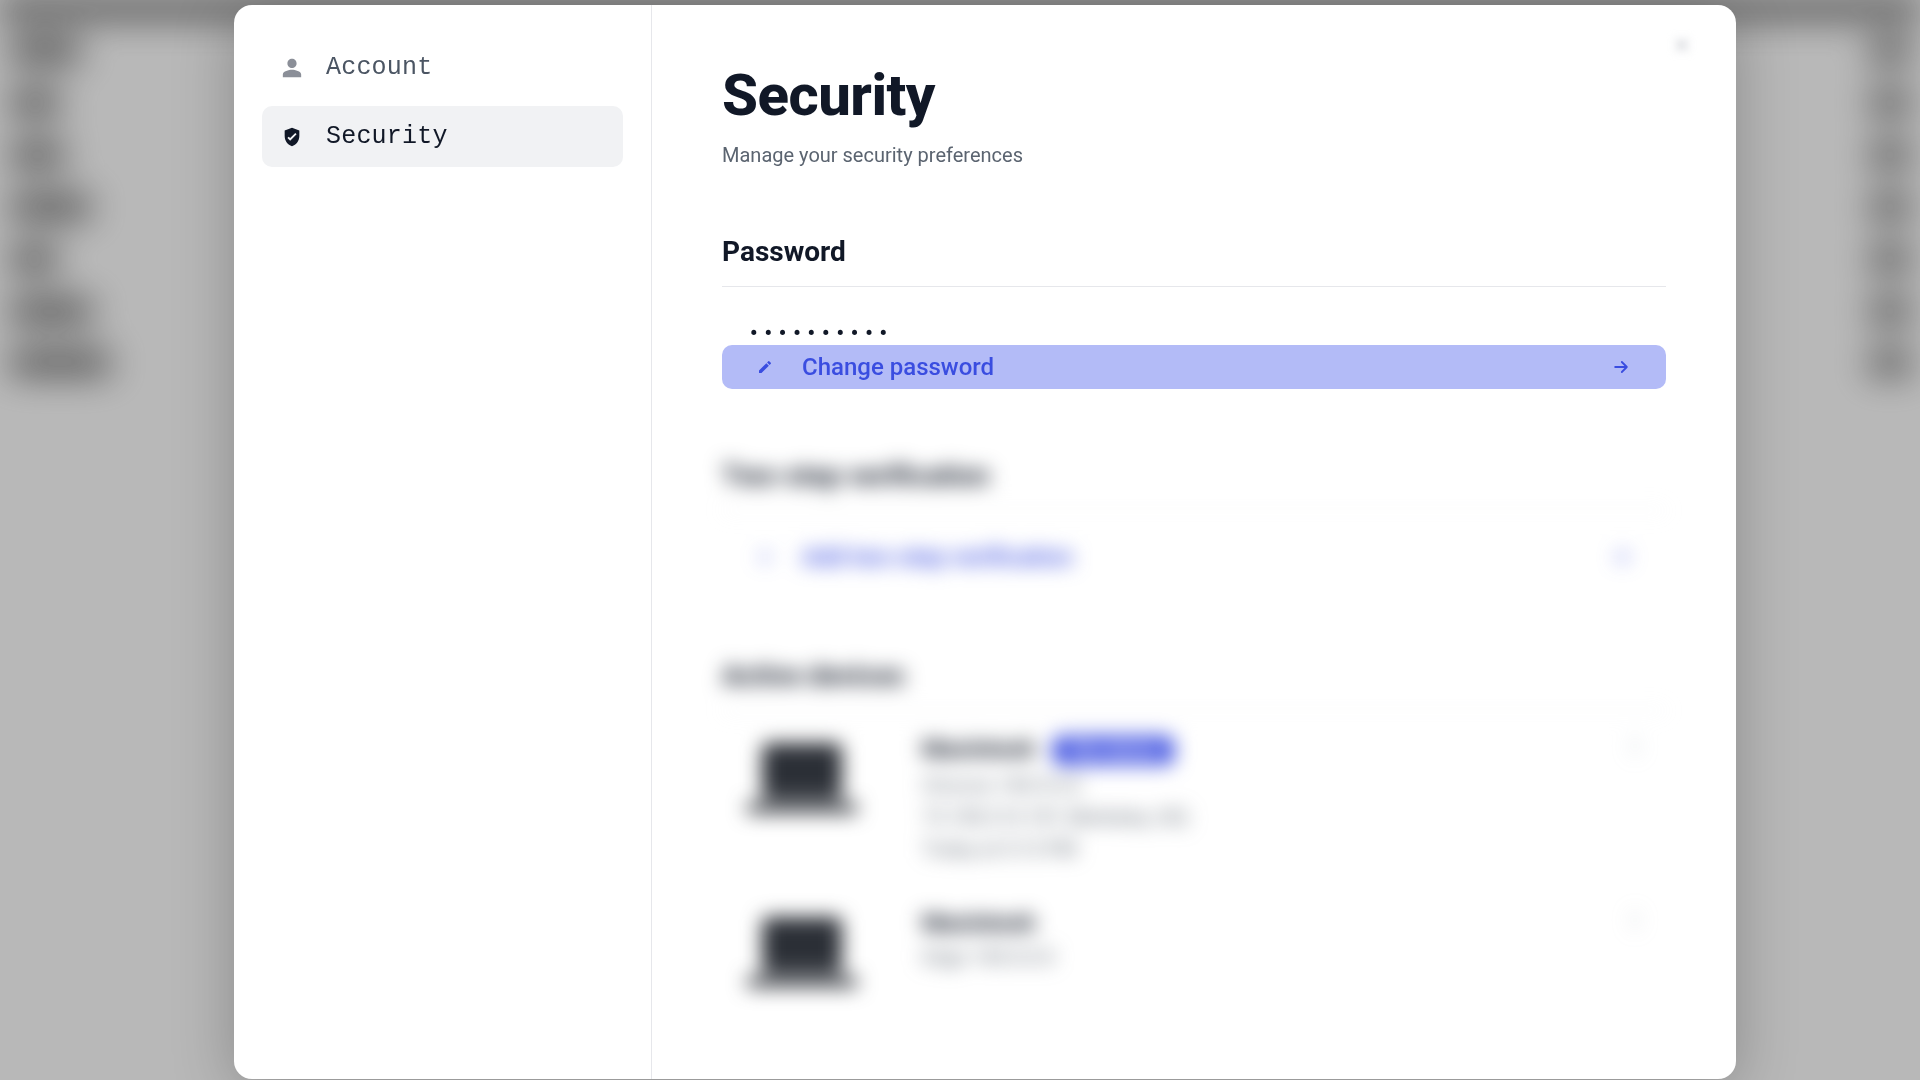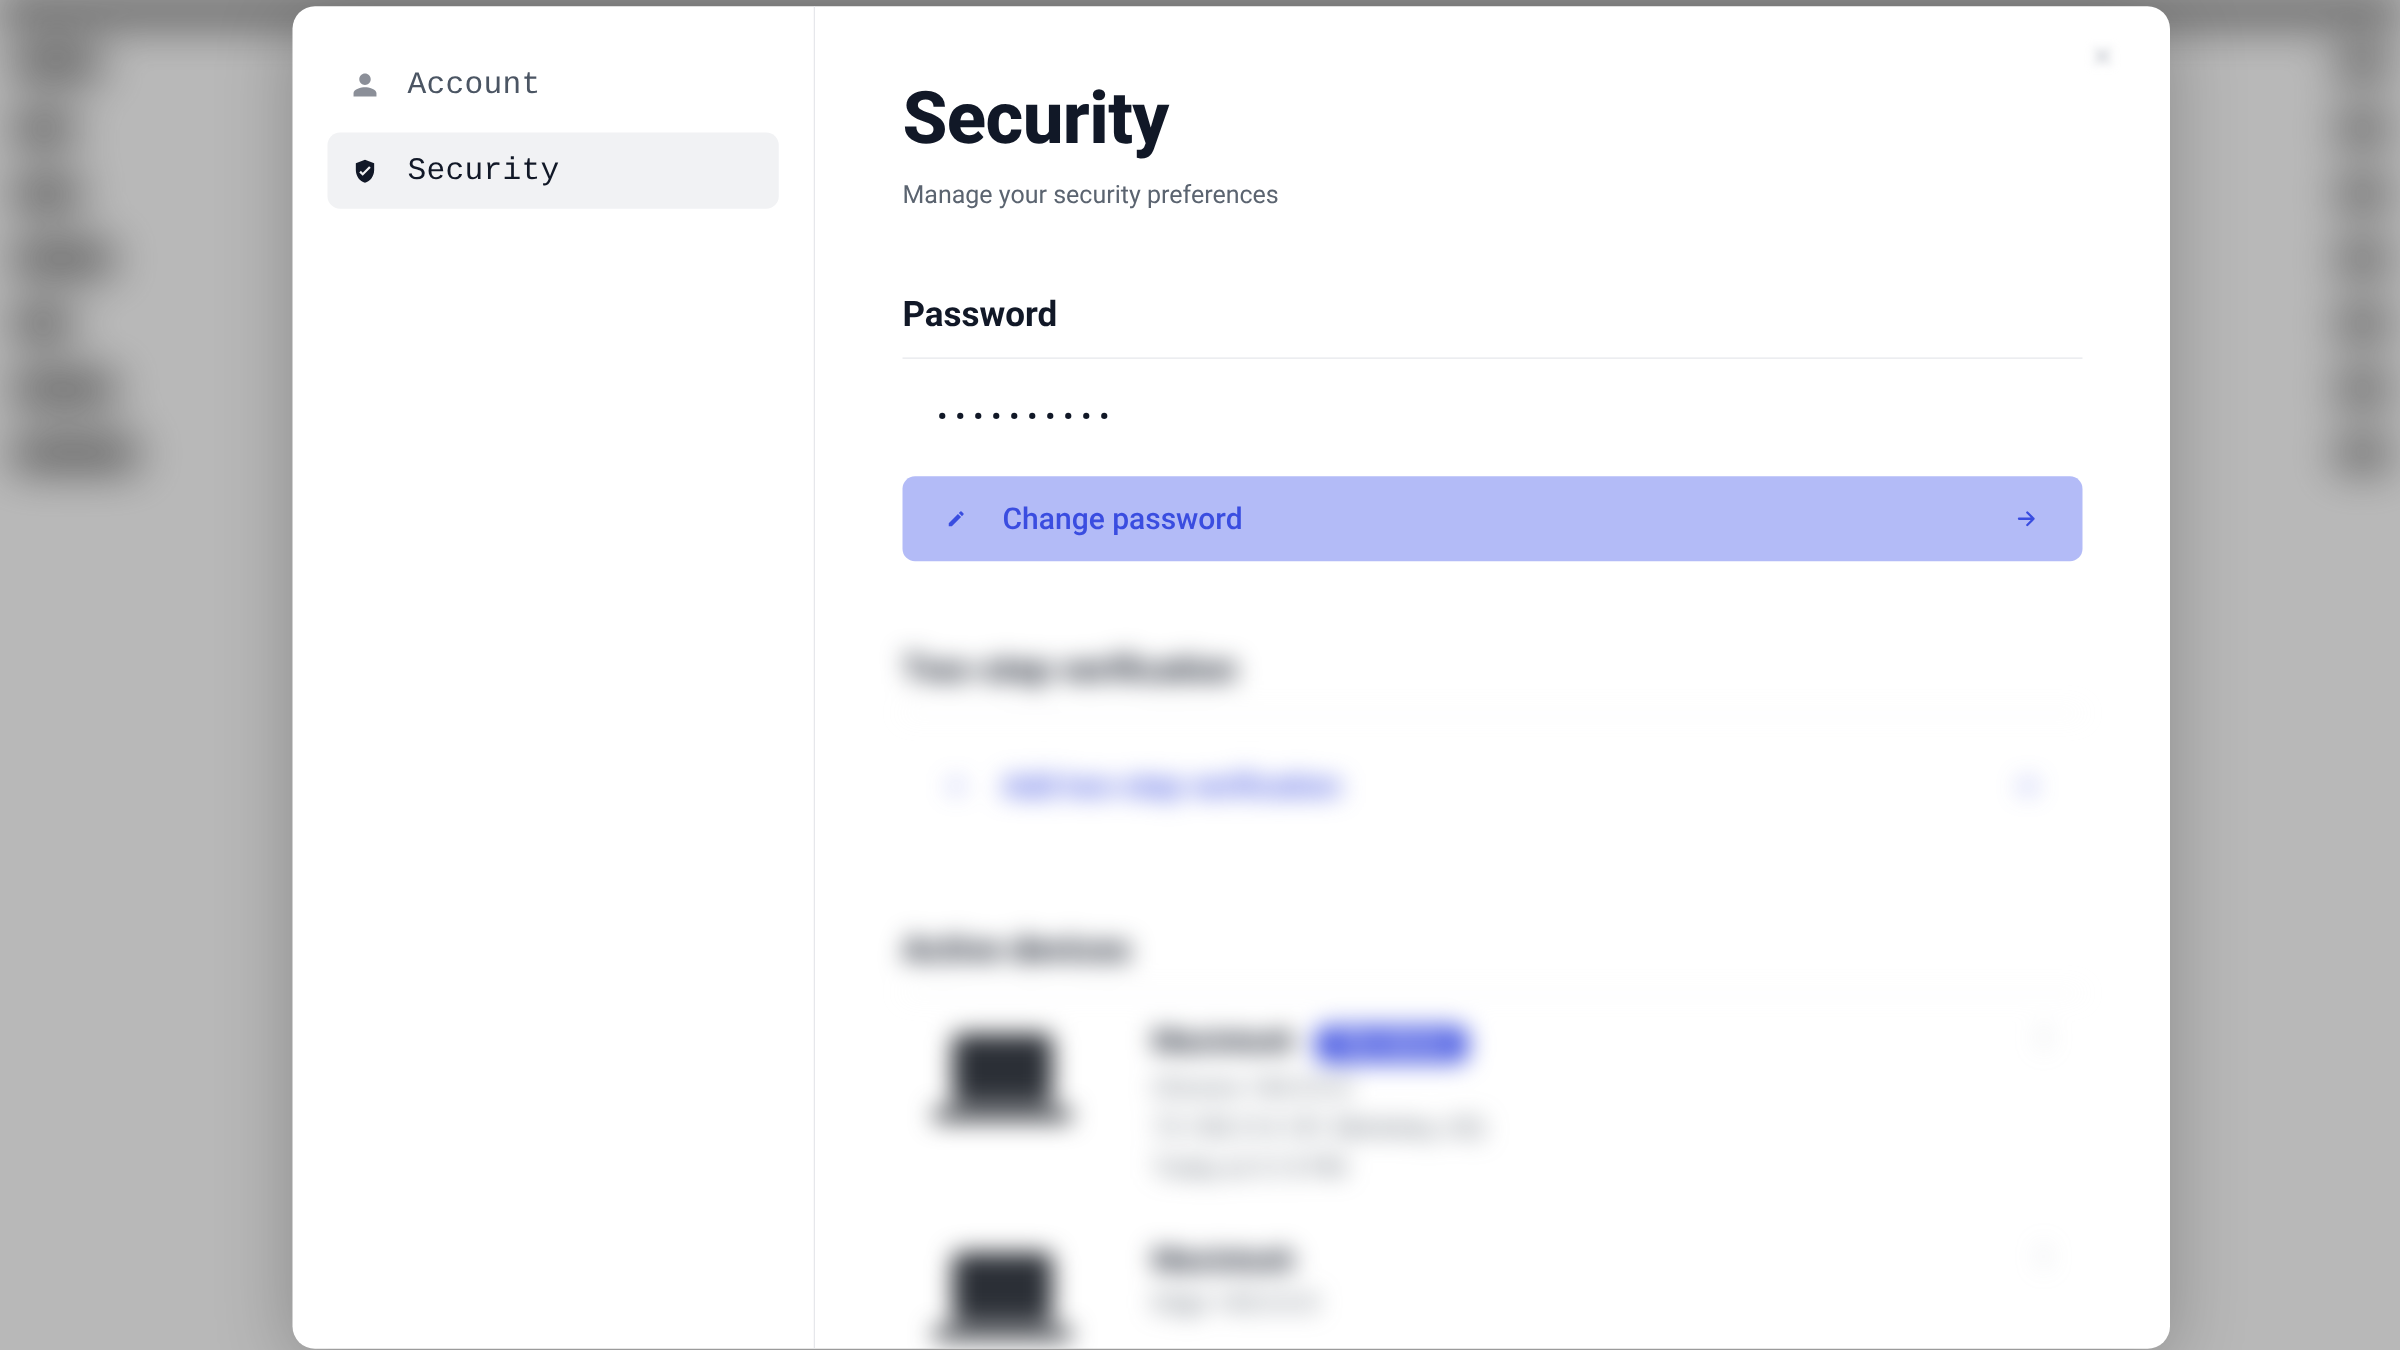--- a/index.html
+++ b/index.html
@@ -172,23 +172,22 @@
   .password-dots {
     margin-top: 34px;
     padding-left: 28px;
     font-size: 20px;
     letter-spacing: 7px;
     color: #111827;
     font-weight: 900;
   }
 
   .action-btn {
-    margin-top: 36px;
     width: 100%;
-    height: 68px;
+    height: 44px;
     background: #b3bbf7;
     border-radius: 10px;
     display: flex;
     align-items: center;
     padding: 0 34px;
     cursor: pointer;
     color: #3a4de0;
     border: none;
     font-family: inherit;
   }

